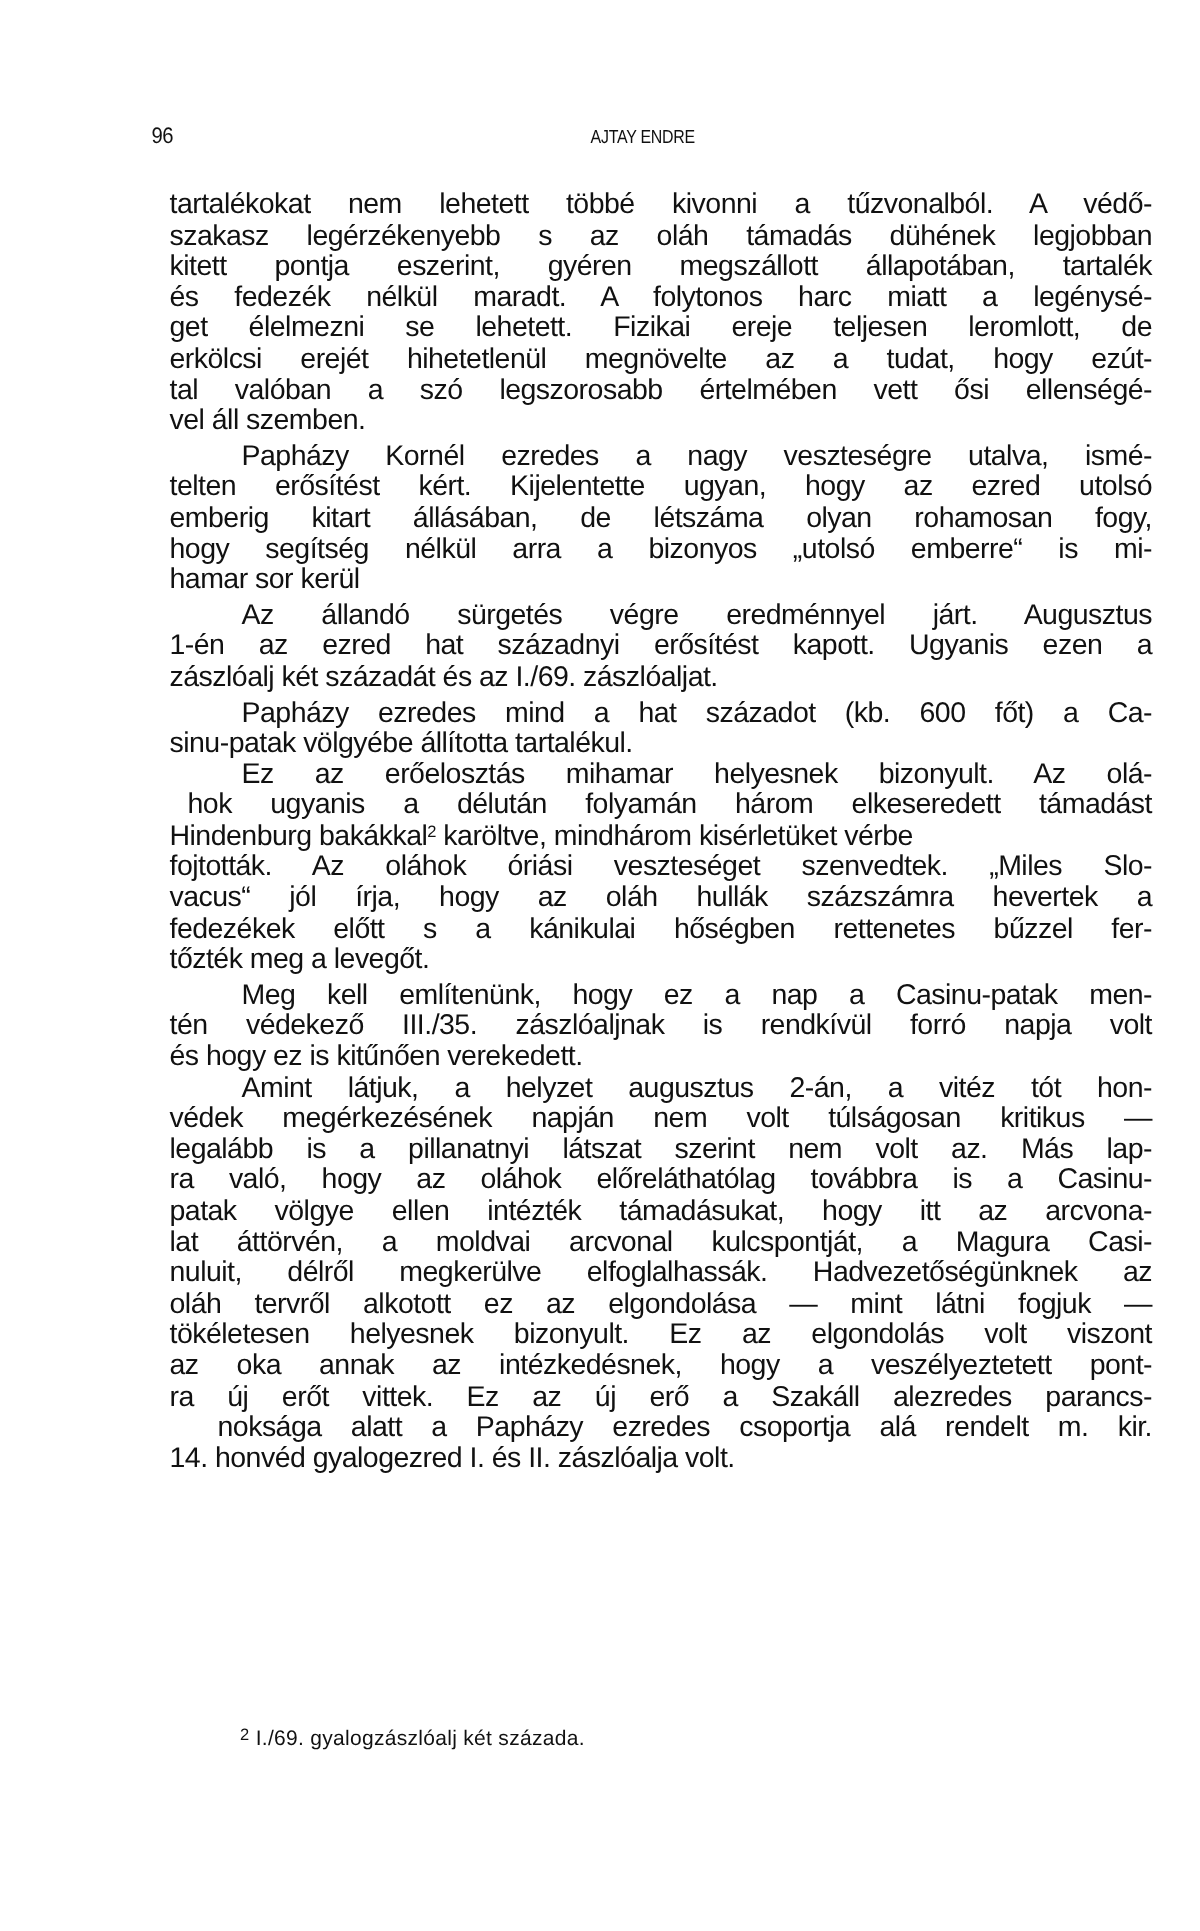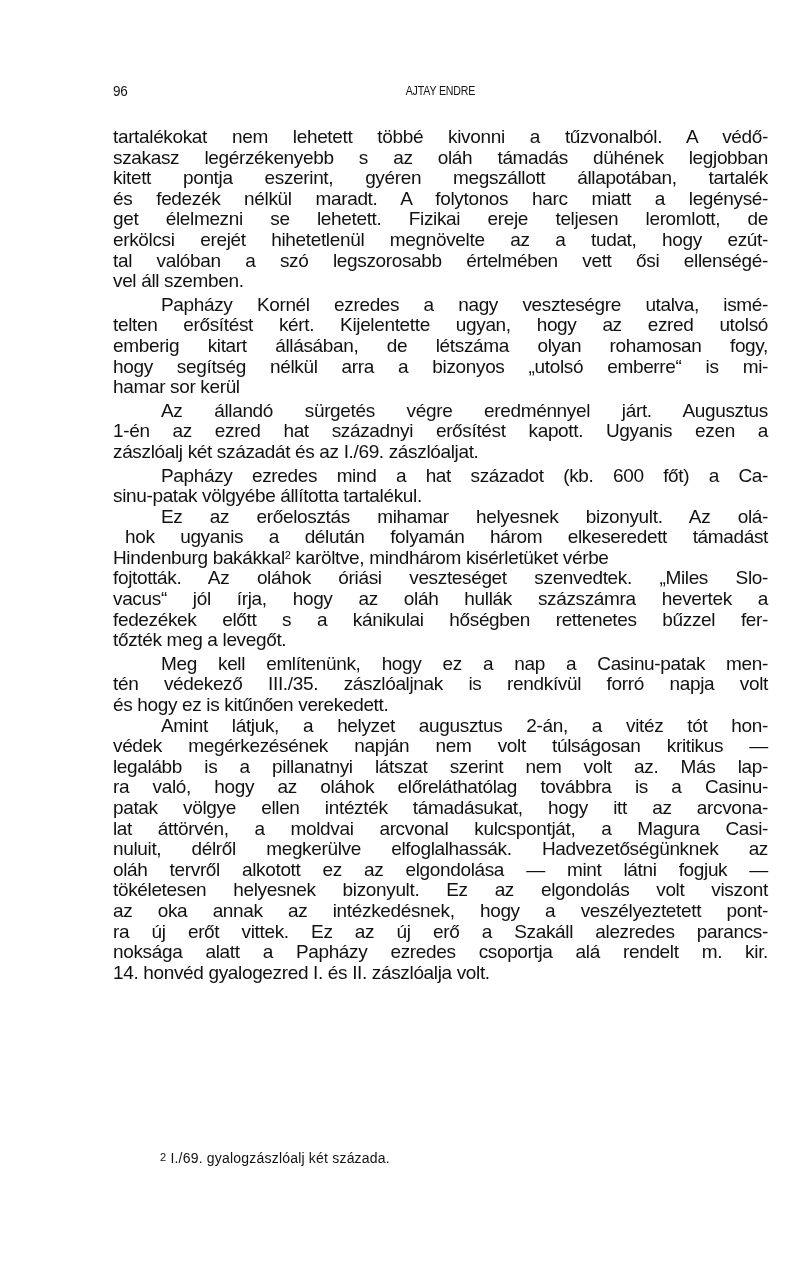--- a/index.html
+++ b/index.html
@@ -1,18 +1,18 @@
 <!DOCTYPE html>
 <html><head>
 <meta charset="utf-8">
 <style>
   html, body { margin:0; padding:0; background:#ffffff; }
   body { width:800px; height:1287px; position:relative; overflow:hidden;
          font-family: "Liberation Sans", sans-serif; color:#111; }
-  .header { position:absolute; top:82px; left:113px; width:655px; height:20px; }
+  .header { position:absolute; top:82px; left:101px; width:655px; height:20px; }
   .page-num { position:absolute; left:0; top:0; font-size:15px; letter-spacing:-0.3px; transform:scaleX(0.9); transform-origin:left; }
   .running-head { position:absolute; left:0; right:0; top:2px; text-align:center; font-size:12.5px; letter-spacing:-0.2px; transform:scaleX(0.85); }
   .body-text { position:absolute; top:127px; left:113px; width:655px; }
   .line { display:block; height:20.6px; line-height:20.6px; font-size:19px; white-space:nowrap;
           text-align:justify; text-align-last:justify; transform-origin:left center; letter-spacing:-0.35px; }
   .line.last { text-align-last:left; }
   .line.indent { padding-left:48px; box-sizing:border-box; }
   .gap { height:3px; }
   sup { font-size:11px; vertical-align:top; line-height:14px; }
   .footnote { position:absolute; top:1150px; left:160px; font-size:14px; letter-spacing:0.2px; }
@@ -82,20 +82,20 @@
     <span class="line"><span style="white-space: nowrap;">védek megérkezésének napján nem volt túlságosan kritikus —</span></span>
     <span class="line"><span style="white-space: nowrap;">legalább is a pillanatnyi látszat szerint nem volt az. Más lap-</span></span>
     <span class="line"><span style="white-space: nowrap;">ra való, hogy az oláhok előreláthatólag továbbra is a Casinu-</span></span>
     <span class="line"><span style="white-space: nowrap;">patak völgye ellen intézték támadásukat, hogy itt az arcvona-</span></span>
     <span class="line"><span style="white-space: nowrap;">lat áttörvén, a moldvai arcvonal kulcspontját, a Magura Casi-</span></span>
     <span class="line"><span style="white-space: nowrap;">nuluit, délről megkerülve elfoglalhassák. Hadvezetőségünknek az</span></span>
     <span class="line"><span style="white-space: nowrap;">oláh tervről alkotott ez az elgondolása — mint látni fogjuk —</span></span>
     <span class="line"><span style="white-space: nowrap;">tökéletesen helyesnek bizonyult. Ez az elgondolás volt viszont</span></span>
     <span class="line"><span style="white-space: nowrap; margin-top: 26px;">az oka annak az intézkedésnek, hogy a veszélyeztetett pont-</span></span>
     <span class="line"><span style="white-space: nowrap;">ra új erőt vittek. Ez az új erő a Szakáll alezredes parancs-</span></span>
-    <span class="line"><span style="white-space: nowrap;">noksága alatt a Papházy ezredes csoportja alá rendelt m. kir.</span></span>
+    <span class="line"><span style="white-space: nowrap; margin-left: 32px;">noksága alatt a Papházy ezredes csoportja alá rendelt m. kir.</span></span>
     <span class="line last"><span style="white-space: nowrap;">14. honvéd gyalogezred I. és II. zászlóalja volt.</span></span>
   </div>
 </div>
 
 <div class="footnote">
   <sup>2</sup><span> I./69. gyalogzászlóalj két százada.</span>
 </div>
 
 </body></html>

